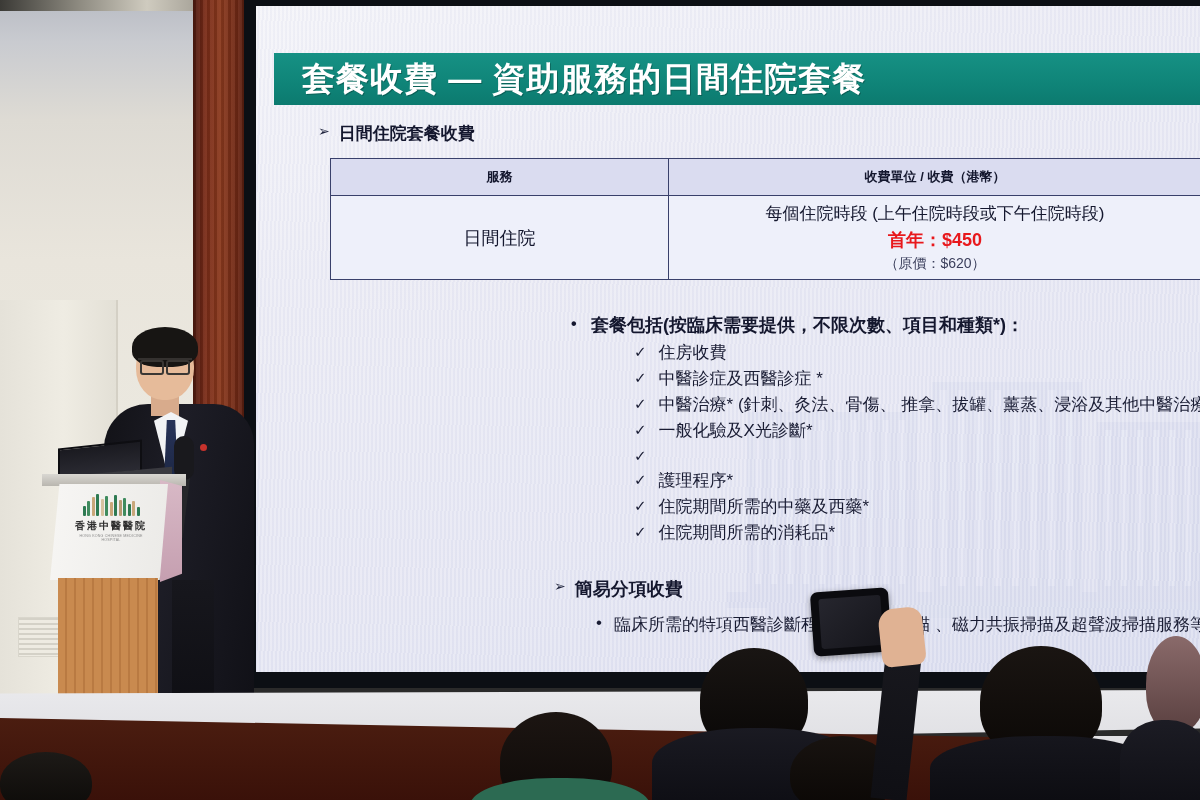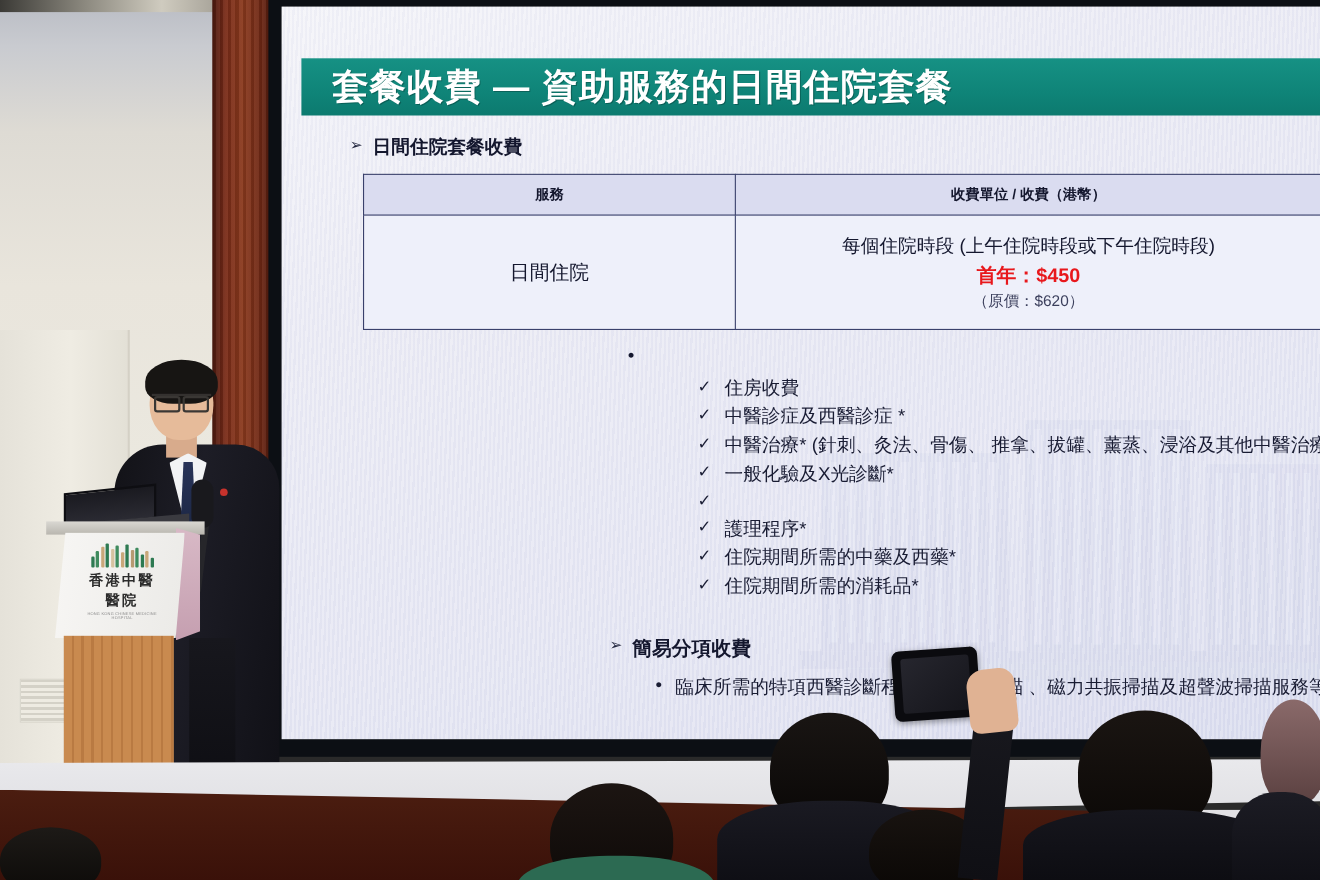--- a/index.html
+++ b/index.html
@@ -104,21 +104,21 @@
     text-align: center;
     color: #14172e;
   }
   .rate-table thead th {
     background: #dadcf0;
     font-size: 13px; font-weight: bold;
     padding: 9px 4px;
   }
   .rate-table tbody td {
     background: #eef0fa;
-    padding: 16px 4px;
+    padding: 6px 4px;
   }
   .col-service { width: 338px; }
   .cell-service-name { font-size: 18px; }
   .fee-line-1 { font-size: 17px; }
   .fee-line-2 { font-size: 18px; font-weight: bold; color: #e8181c; margin-top: 3px; }
   .fee-line-3 { font-size: 14px; color: #3b3f5c; margin-top: 3px; }
 
   
   .pkg-head {
     position: absolute; left: 335px; top: 307px;
@@ -245,21 +245,21 @@
     clip-path: polygon(0 0, 100% 6%, 100% 92%, 0 100%);
   }
   .podium-logo { position: absolute; left: 74px; top: 494px; width: 74px; text-align: center; }
   .logo-bars {
     display: flex; align-items: flex-end; justify-content: center; gap: 1.5px; height: 22px;
   }
   .logo-bars i {
     display: block; width: 3px; border-radius: 1px;
   }
   .logo-zh {
-    font-size: 13px; color: #2c2c2c; letter-spacing: 2px; margin-top: 3px; font-weight: bold;
+    font-size: 10px; color: #2c2c2c; letter-spacing: 2px; margin-top: 3px; font-weight: bold;
   }
   .logo-en {
     font-size: 3.6px; color: #8b8b8b; letter-spacing: .2px; margin-top: 1px;
   }
   .podium-column {
     position: absolute; left: 58px; top: 578px; width: 100px; height: 128px;
     background: repeating-linear-gradient(90deg, #c98a4f 0 7px, #b97a42 7px 9px);
   }
   .podium-base {
     position: absolute; left: 48px; top: 702px; width: 124px; height: 22px;
@@ -418,20 +418,21 @@
               <div class="fee-line-1">每個住院時段 (上午住院時段或下午住院時段)</div>
               <div class="fee-line-2">首年：$450</div>
               <div class="fee-line-3">（原價：$620）</div>
             </td>
           </tr>
         </tbody>
       </table>
 
       <div class="pkg-head">
         <span class="dot">•</span>
+        <span>套餐包括(按臨床需要提供，不限次數、項目和種類*)：</span>
       </div>
 
       <div class="check-list">
         <div class="check-item">
           <span class="check-mark">✓</span>
           <span>住房收費</span>
         </div>
         <div class="check-item">
           <span class="check-mark">✓</span>
           <span>中醫診症及西醫診症 *</span>

